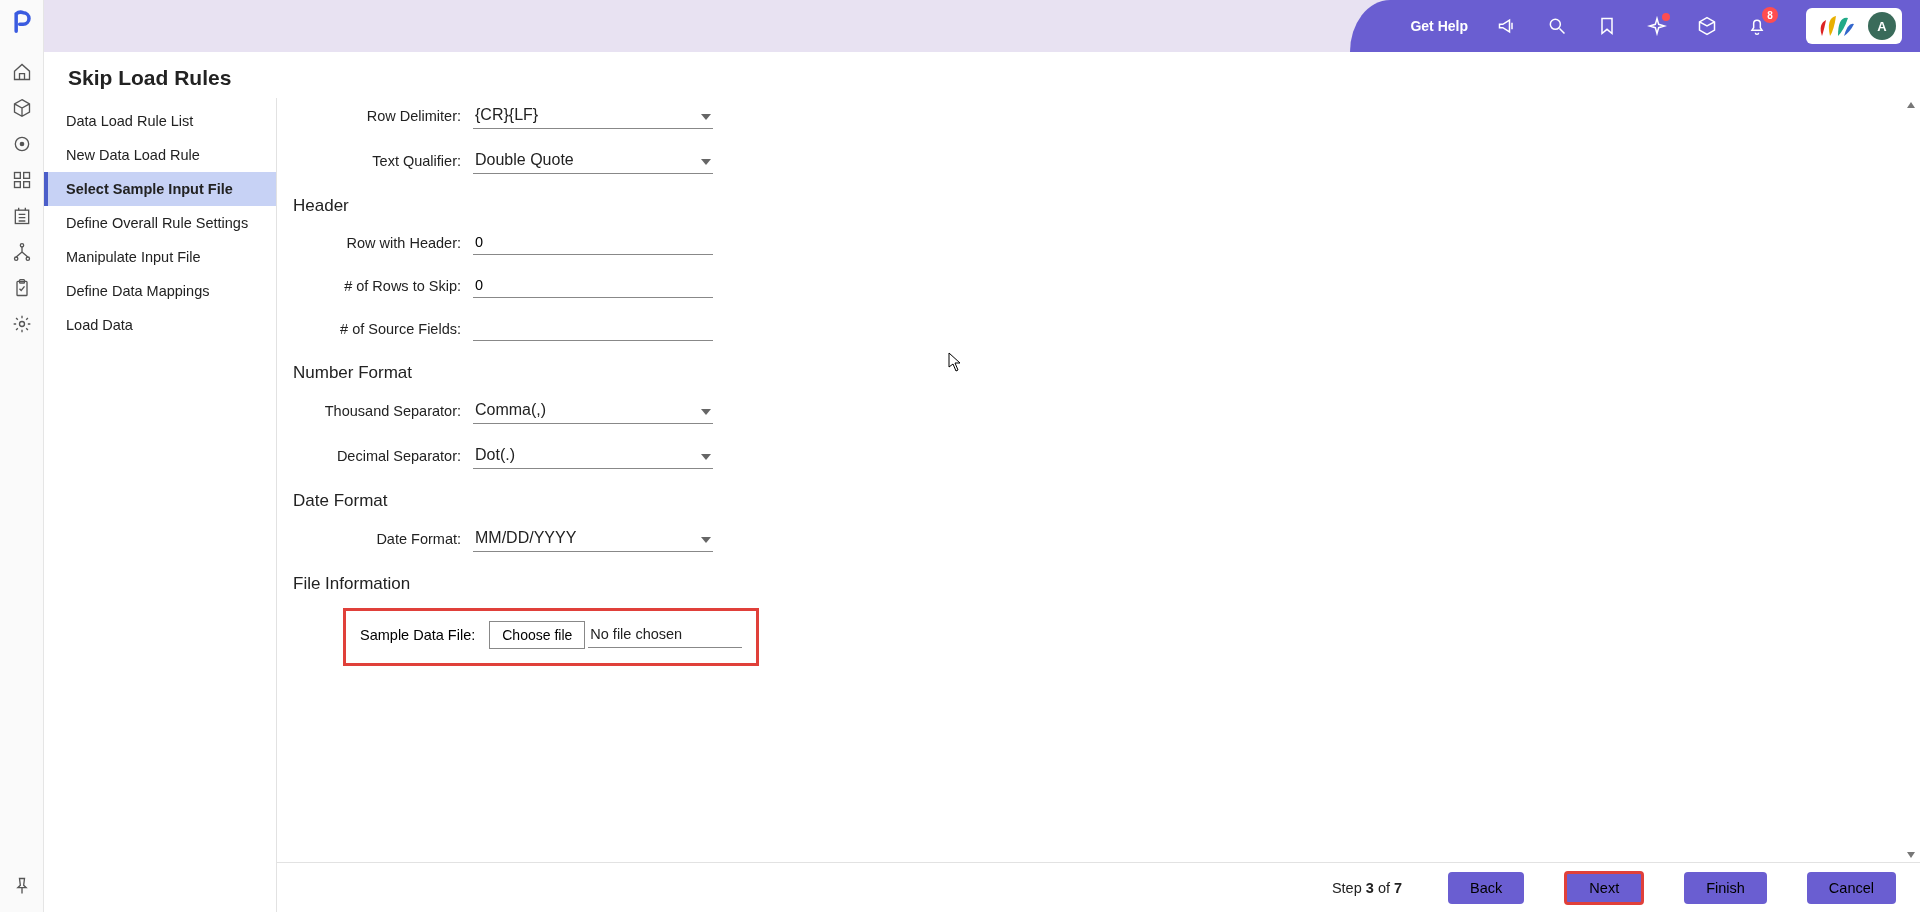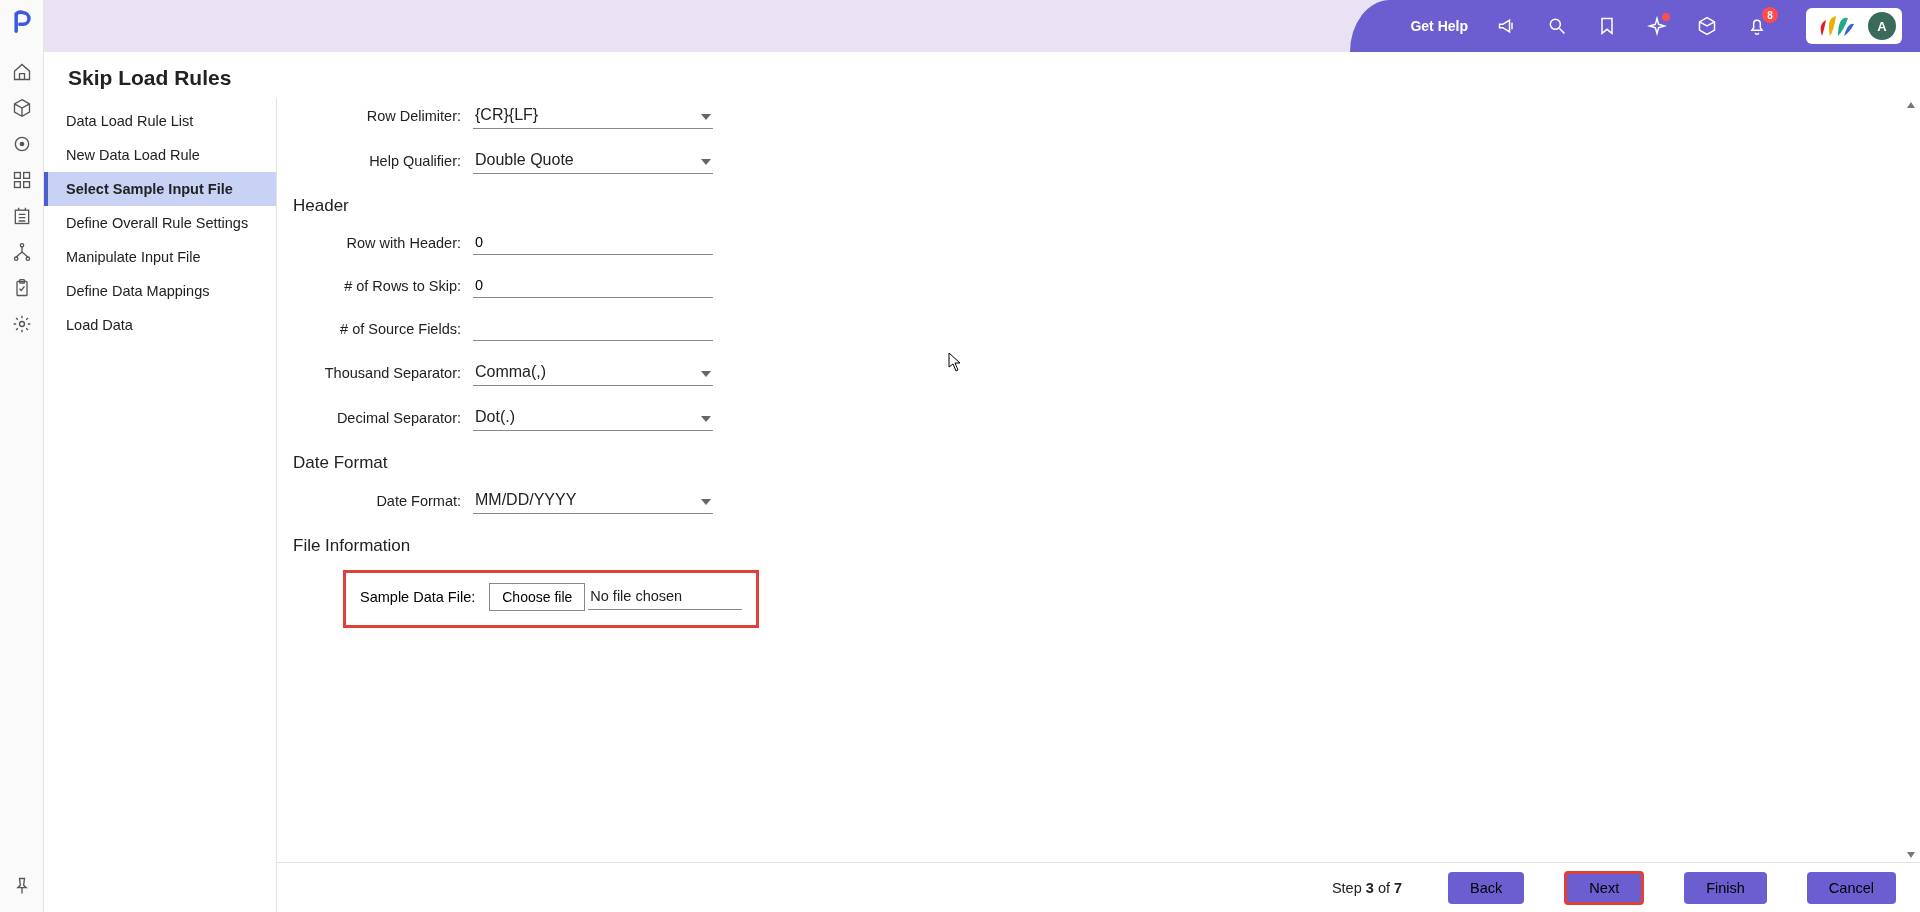--- a/index.html
+++ b/index.html
@@ -231,21 +231,21 @@
           <div class="field-label">Row Delimiter:</div>
           <div class="field-select">
             <div class="sel-val">{CR}{LF}</div>
             <span class="sel-caret"><svg viewBox="0 0 10 10">
                   <path d="M0 2 L5 8 L10 2 Z"></path>
                 </svg></span>
           </div>
         </div>
 
         <div class="field-row">
-          <div class="field-label">Help Qualifier:</div>
+          <div class="field-label">Text Qualifier:</div>
           <div class="field-select">
             <div class="sel-val">Double Quote</div>
             <span class="sel-caret"><svg viewBox="0 0 10 10">
                   <path d="M0 2 L5 8 L10 2 Z"></path>
                 </svg></span>
           </div>
         </div>
 
         <div class="section-head">Header</div>
 
@@ -255,20 +255,21 @@
         </div>
         <div class="field-row">
           <div class="field-label"># of Rows to Skip:</div>
           <input class="field-input" value="0" style="">
         </div>
         <div class="field-row">
           <div class="field-label"># of Source Fields:</div>
           <input class="field-input" value="" style="">
         </div>
 
+        <div class="section-head">Number Format</div>
 
         <div class="field-row">
           <div class="field-label">Thousand Separator:</div>
           <div class="field-select">
             <div class="sel-val">Comma(,)</div>
             <span class="sel-caret"><svg viewBox="0 0 10 10">
                   <path d="M0 2 L5 8 L10 2 Z"></path>
                 </svg></span>
           </div>
         </div>

